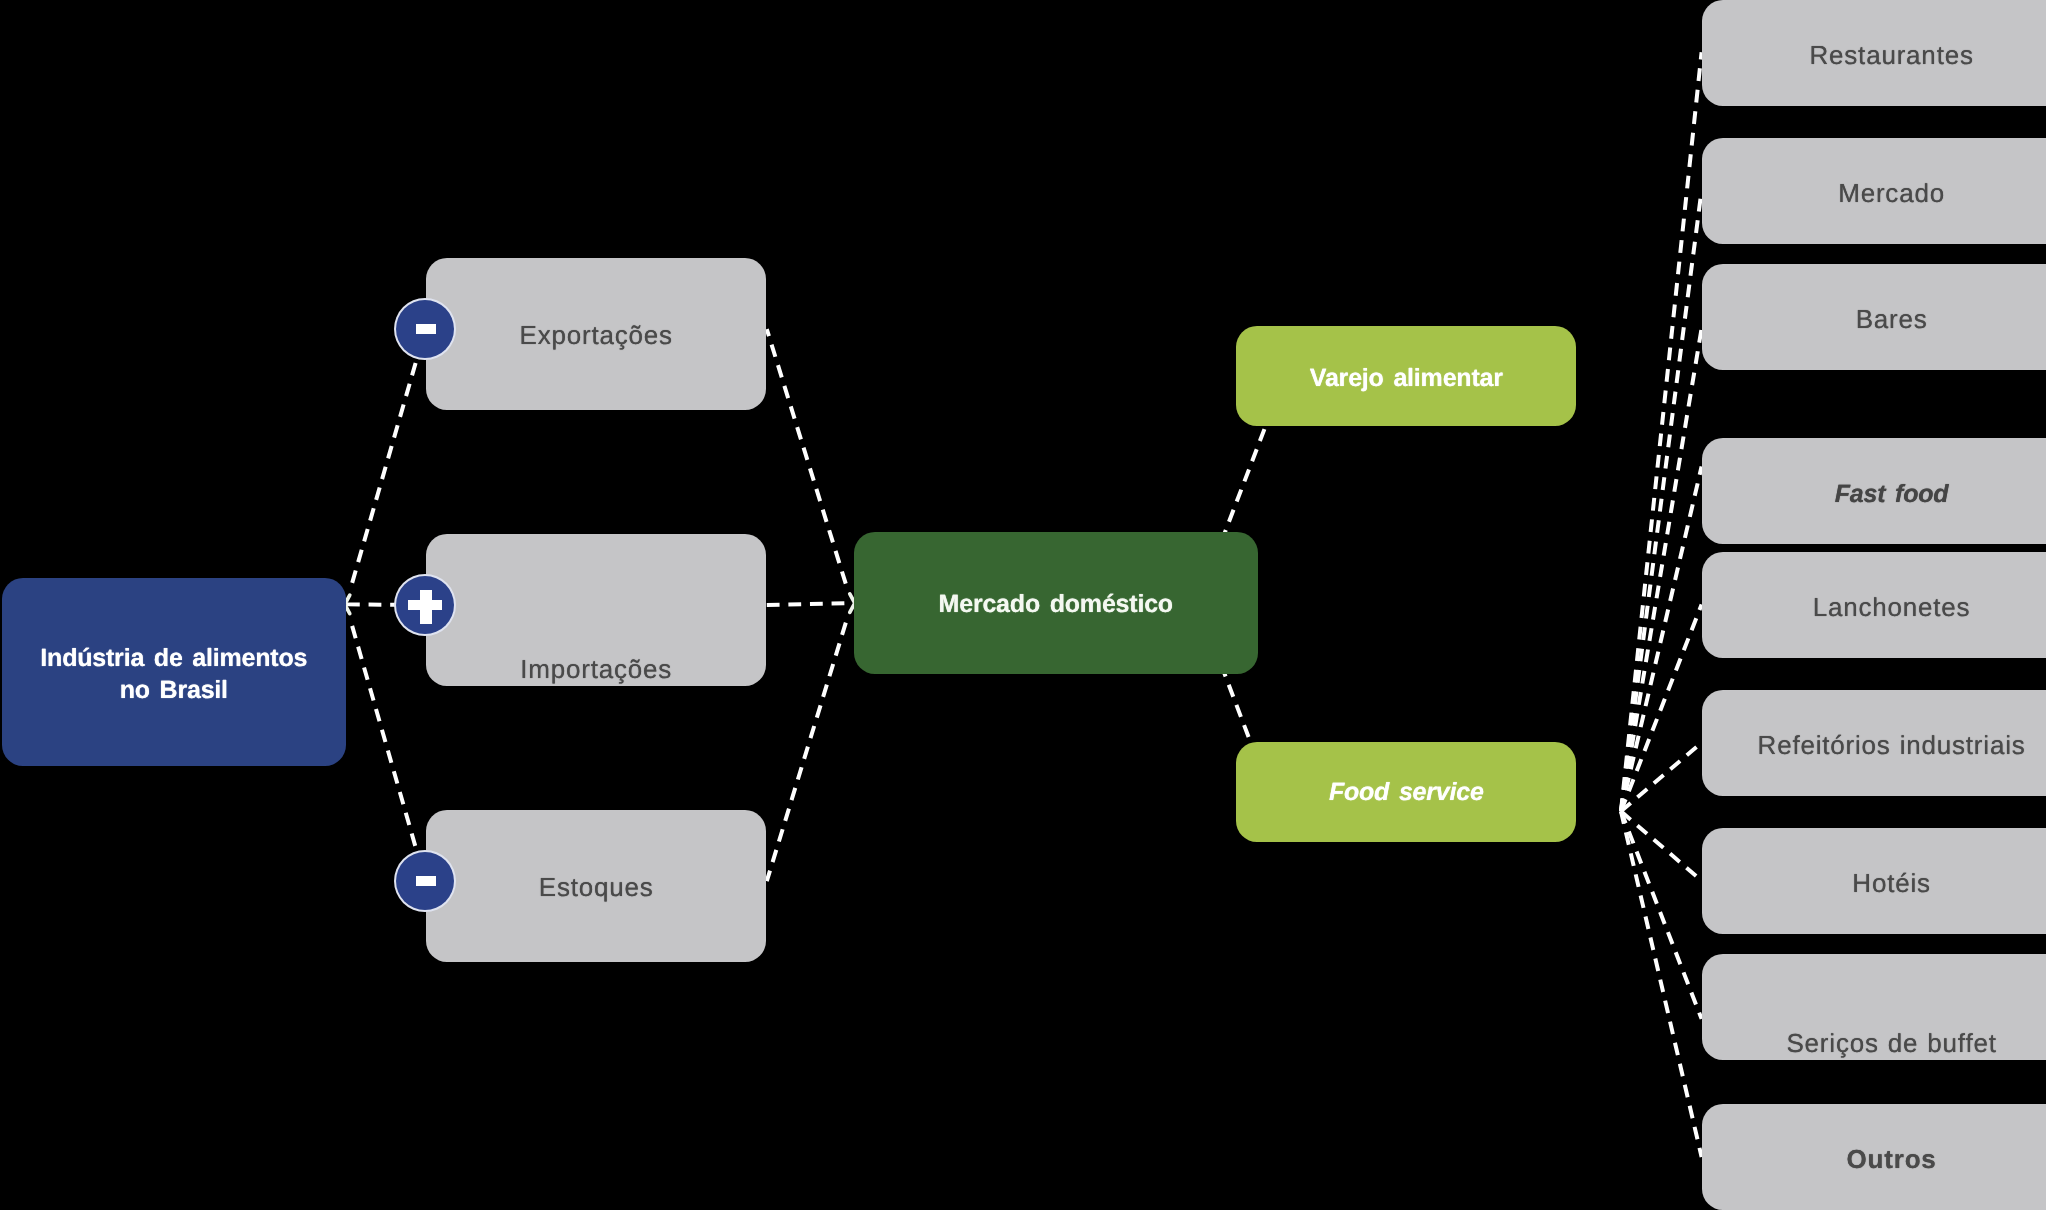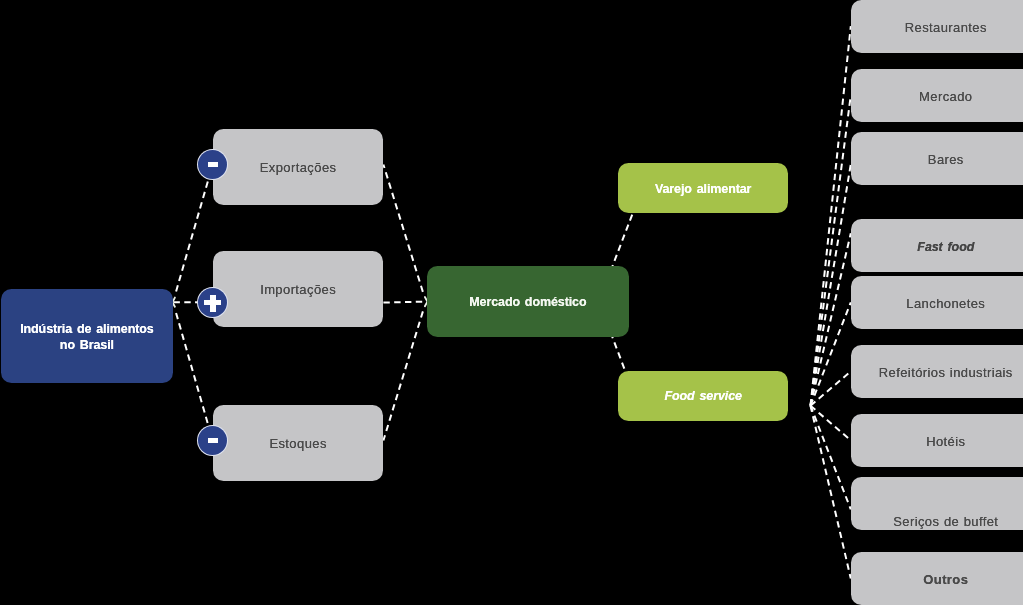--- a/index.html
+++ b/index.html
@@ -27,21 +27,21 @@
   .n-darkgreen{background:#376631;color:#f4f8f1;}
   .n-green    {background:#a5c249;color:#ffffff;}
   .n-grey.ital{color:#454545;margin-top:12px;}
   .n-outlet   {padding-top:2.8px;}
 
   
   .n-root{left:0.9px;top:255.4px;width:172px;height:93.6px;margin-top:34px;}
 
   
   .col-comp{left:212.8px;width:170.6px;height:76px;}
-  #comp-0{top:129px;} #comp-1{top:251px;} #comp-2{top:405px;}
+  #comp-0{top:129px;} #comp-1{top:267px;align-items:flex-end;} #comp-2{top:405px;}
 
   
   .n-darkgreen{left:426.9px;top:266.3px;width:202px;height:70.6px;}
 
   
   .col-chan{left:618px;width:170.3px;height:50px;}
   #chan-0{top:163.3px;} #chan-1{top:370.5px;}
 
   
   .col-out{left:850.8px;width:190px;height:53px;}

